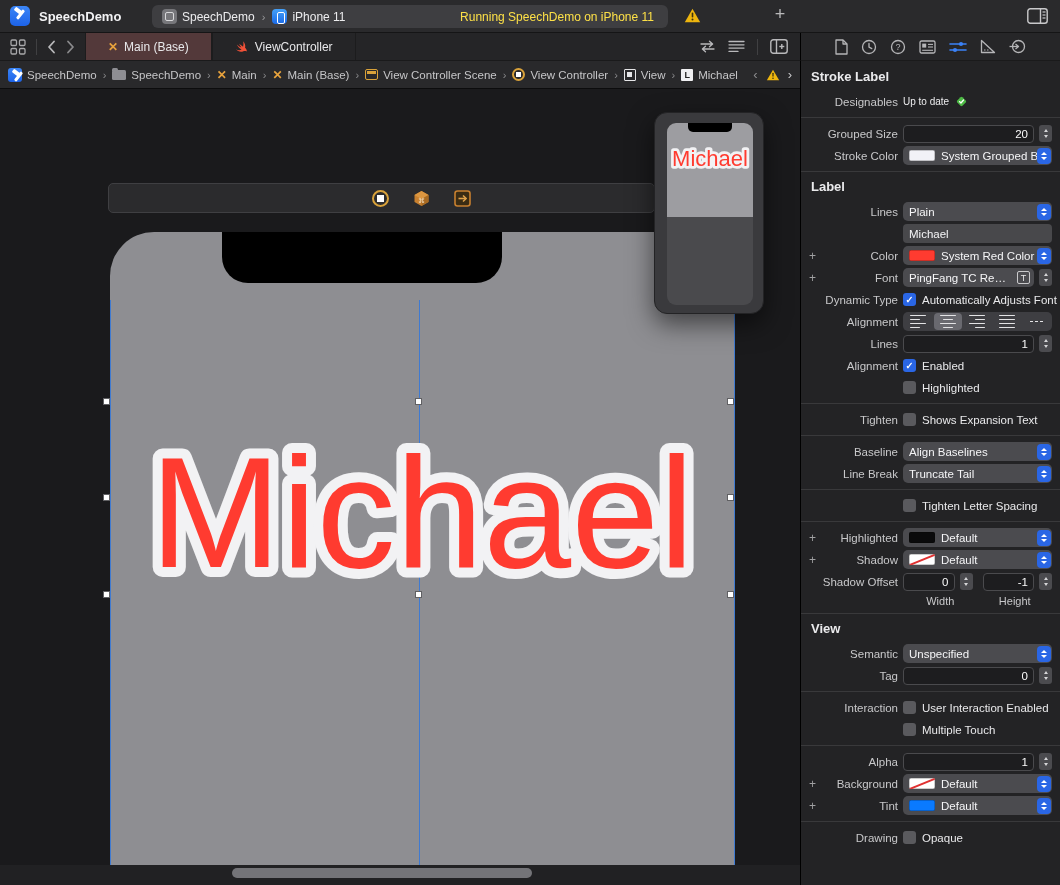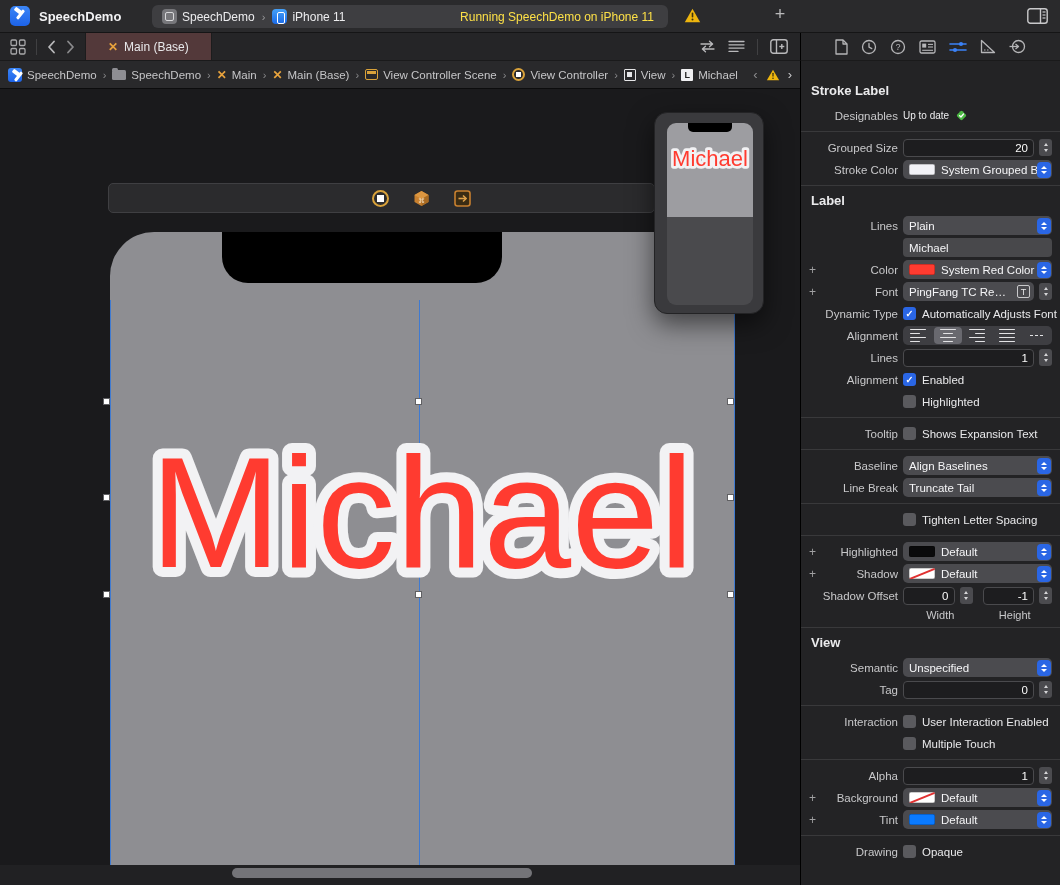--- a/index.html
+++ b/index.html
@@ -174,20 +174,28 @@
     <span>
       <svg width="9" height="14" viewBox="0 0 9 14">
           <polyline points="2,1.5 7,7 2,12.5" fill="none" stroke="#8a8a8c" stroke-width="1.8" stroke-linecap="round" stroke-linejoin="round"></polyline>
         </svg>
     </span>
   </div>
   <div class="tab active">
     <span class="xglyph">✕</span>
     <span>Main (Base)</span>
   </div>
+  <div class="tab">
+    <span>
+      <svg width="14" height="14" viewBox="0 0 16 16">
+          <path d="M9.2,1.5 c2.2,2.2 3,5 2.3,7.4 1.3,1.1 2.2,2.5 1.9,4.1 -1.6-0.7-2.8-0.7-3.8-0.2 -3,1.4-6.5,0.3-8.4-2.2 2,1.2 4.4,1.4 6.3,0.3 C5,9.5 3,7 2,5.1 4,6.8 5.8,8 7.3,8.7 5.7,6.6 4.6,4.1 4.6,4.1 6.1,5.6 8,7 9.2,7.7 9.9,5.7 9.8,3.4 9.2,1.5 Z" fill="#f05138"></path>
+        </svg>
+    </span>
+    <span>ViewController</span>
+  </div>
   <div class="tb-right">
     <span>
       <svg width="17" height="13" viewBox="0 0 17 13">
           <path d="M2 4 H13 M10.5 1.2 L13.6 4 L10.5 6.8" fill="none" stroke="#b9b9bb" stroke-width="1.3" stroke-linecap="round" stroke-linejoin="round"></path>
           <path d="M15 9 H4 M6.5 6.2 L3.4 9 L6.5 11.8" fill="none" stroke="#b9b9bb" stroke-width="1.3" stroke-linecap="round" stroke-linejoin="round"></path>
         </svg>
     </span>
     <span>
       <svg width="17" height="13" viewBox="0 0 17 13">
           <g stroke="#b9b9bb" stroke-width="1.3" stroke-linecap="round">
@@ -378,21 +386,21 @@
           <text x="43" y="27" text-anchor="middle" font-family="Liberation Sans,sans-serif" font-size="22" fill="#ff3b30" stroke="#f2f2f4" stroke-width="5.5" paint-order="stroke" stroke-linejoin="round">Michael</text>
         </svg>
       </div>
       <div class="sim-bottom"></div>
     </div>
   </div>
 </div>
 
 <div class="inspector">
 
-  <div class="hdr" style="margin-top:16px">Stroke Label</div>
+  <div class="hdr" style="margin-top:2px">Stroke Label</div>
 
   <div class="row">
     <span></span>
     <span class="rlabel">Designables</span>
     <span class="rctl">
       <span class="desigval">Up to date</span>
       <span class="badge-green">
         <svg width="11" height="11" viewBox="0 0 12 12">
             <rect x="2" y="2" width="8" height="8" rx="1.5" fill="#4cb944" transform="rotate(45 6 6)"></rect>
             <polyline points="3.8,6.1 5.4,7.6 8.2,4.4" fill="none" stroke="#fff" stroke-width="1.4" stroke-linecap="round" stroke-linejoin="round"></polyline>
@@ -569,21 +577,21 @@
     <span class="rctl">
       <span class="cb"></span>
       <span class="cbtext">Highlighted</span>
     </span>
   </div>
 
   <div class="sepline"></div>
 
   <div class="row">
     <span></span>
-    <span class="rlabel">Tooltip</span>
+    <span class="rlabel">Tighten</span>
     <span class="rctl">
       <span class="cb"></span>
       <span class="cbtext">Shows Expansion Text</span>
     </span>
   </div>
 
   <div class="sepline"></div>
 
   <div class="row">
     <span></span>

